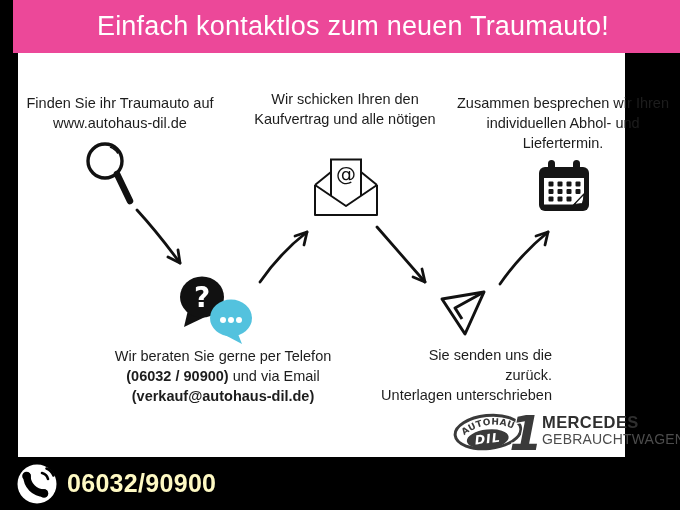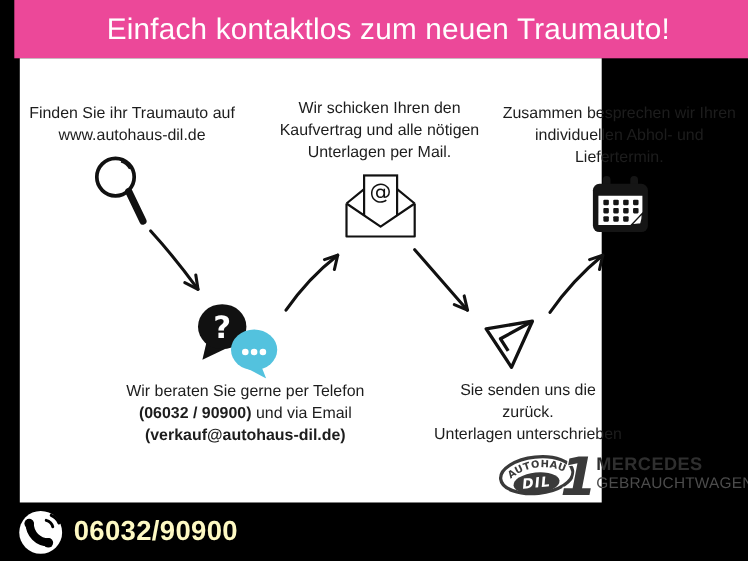--- a/index.html
+++ b/index.html
@@ -8,22 +8,23 @@
     font-family:"Liberation Sans", sans-serif;
   }
   
   .header-bar{
     position:absolute;left:13px;top:0;width:680px;height:53px;
     display:flex;align-items:center;justify-content:center;background:#ec4899;
   }
   .header-title{color:#fff;font-size:27px;letter-spacing:.2px;white-space:nowrap;}
   
   .panel{
-    position:absolute;left:18px;top:53px;width:529px;height:404px;background:#fff;
+    position:absolute;left:18px;top:53px;width:569px;height:404px;background:#fff;
     color:#1d1d1d;
+    padding-left:38px;
   }
   .arrows{position:absolute;left:0;top:0;width:645px;height:404px;pointer-events:none;}
   .step-text{position:absolute;text-align:center;font-size:14.5px;line-height:20px;color:#1d1d1d;}
   .step-text b{font-weight:bold;}
   .icon-box{position:absolute;}
   
   .logo{position:absolute;left:434px;top:352px;display:flex;align-items:center;}
   .logo-badge{width:88px;height:50px;}
   .logo-words{margin-left:2px;display:flex;flex-direction:column;justify-content:center;}
   .logo-brand{font-size:16.5px;font-weight:bold;color:#2f2f2f;letter-spacing:.4px;line-height:18px;}
@@ -70,21 +71,20 @@
       <svg viewBox="0 0 56 70" width="56" height="70">
         <circle cx="23" cy="22" r="17" stroke="#111" stroke-width="3.4" fill="none"></circle>
         <path d="M28,8 A15,15 0 0 1 36,14.5" stroke="#111" stroke-width="1.6" fill="none"></path>
         <path d="M35,35 L48,62" stroke="#111" stroke-width="6.5" stroke-linecap="round"></path>
       </svg>
     </div>
 
     <div class="step-text" style="left:225px;top:36px;width:204px;">
       <div>Wir schicken Ihren den</div>
       <div>Kaufvertrag und alle nötigen</div>
-      <div>Unterlagen per Mail.</div>
     </div>
 
     <div class="icon-box" style="left:292px;top:104px;width:72px;height:62px;">
       <svg viewBox="0 0 72 62" width="72" height="62">
         <path d="M5,28 L21,15 M51,15 L67,28" stroke="#111" stroke-width="2" fill="none"></path>
         <rect x="21" y="2.5" width="30" height="48" fill="#fff" stroke="#111" stroke-width="2"></rect>
         <text x="36" y="23.5" font-size="20" text-anchor="middle" fill="#111">@</text>
         <path d="M5,28 L36,49 L67,28 L67,58 L5,58 Z" fill="#fff"></path>
         <path d="M5,28 L36,49 L67,28" stroke="#111" stroke-width="2" fill="none" stroke-linejoin="round"></path>
         <path d="M5,28 L5,58 L67,58 L67,28" stroke="#111" stroke-width="2" fill="none" stroke-linejoin="round"></path>
@@ -141,21 +141,21 @@
       <div><b>(verkauf@autohaus-dil.de)</b></div>
     </div>
 
     <div class="icon-box" style="left:421px;top:236px;width:48px;height:48px;">
       <svg viewBox="0 0 48 48" width="48" height="48">
         <path d="M3,10 L45,3 L26,45 Z" fill="#fff" stroke="#111" stroke-width="3" stroke-linejoin="round"></path>
         <path d="M45,3 L16,19 L23,30" fill="none" stroke="#111" stroke-width="3" stroke-linejoin="round"></path>
       </svg>
     </div>
 
-    <div class="step-text" style="left:352px;top:292px;width:220px;">
+    <div class="step-text" style="left:314px;top:292px;width:220px;text-align:right;">
       <div>Sie senden uns die</div>
       <div>zurück.</div>
       <div>Unterlagen unterschrieben</div>
     </div>
 
     <div class="logo">
       <svg class="logo-badge" viewBox="0 0 88 50">
         <g transform="rotate(-6 36 27)">
           <ellipse cx="36" cy="27" rx="33" ry="16.5" fill="#fff" stroke="#3a3a3a" stroke-width="3"></ellipse>
           <defs>

